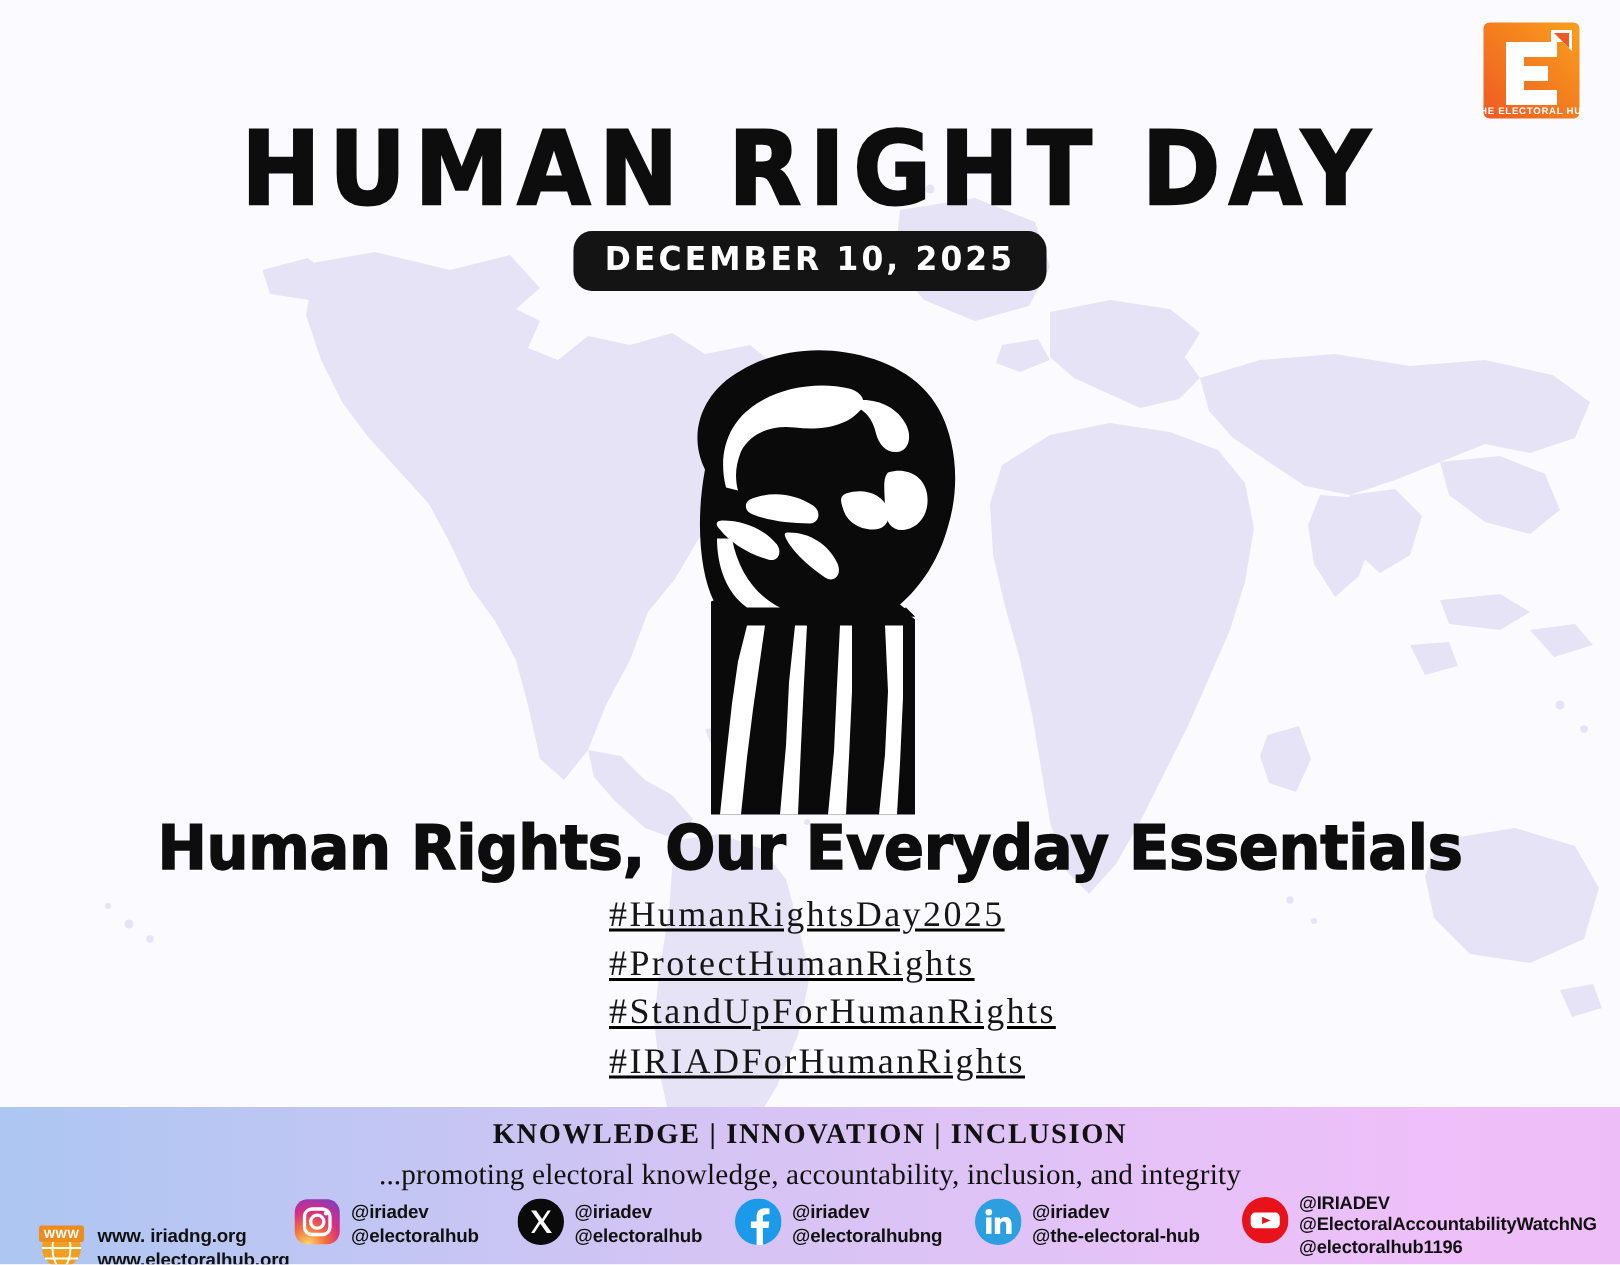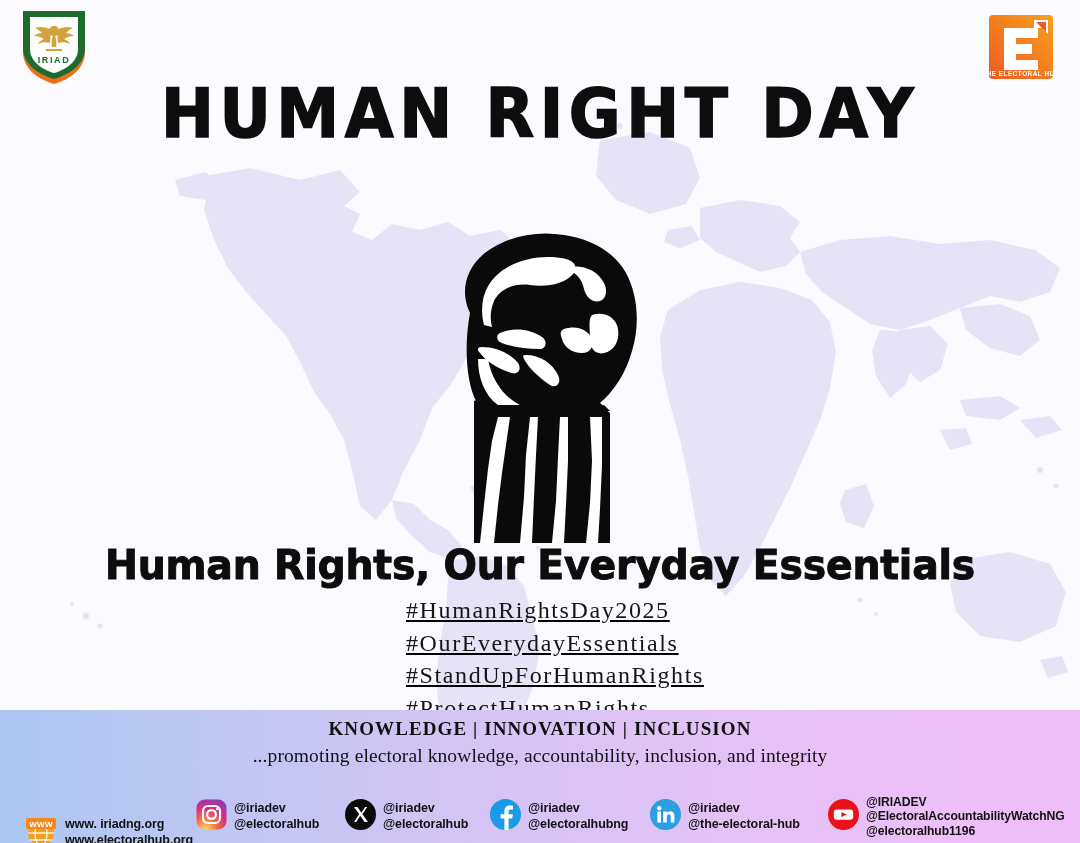--- a/index.html
+++ b/index.html
@@ -65,21 +65,21 @@
   
   .hashtags{position:absolute;top:594px;left:406px;z-index:6;text-decoration:underline;}
   .hashtags div{
     font-family:"Liberation Serif", serif;
     font-size:24px;color:#161616;letter-spacing:1.6px;
     line-height:1.36;white-space:nowrap;
   }
 
   
   .footer{
-    position:absolute;left:0;right:0;bottom:0;height:133px;z-index:8;
+    position:absolute;left:0;right:0;bottom:0;height:105px;z-index:8;
     background:linear-gradient(to right,#adc6f2 0%,#bdc6f3 18%,#d3c4f4 42%,#e3c2f7 68%,#eebffa 88%,#edbdf7 100%);
   }
   .footer-tag{position:absolute;top:6px;left:0;right:0;text-align:center;}
   .footer-tag .line1{
     font-family:"Liberation Serif", serif;font-weight:bold;
     font-size:19px;color:#111;letter-spacing:1.1px;line-height:1.35;
   }
   .footer-tag .line2{
     font-family:"Liberation Serif", serif;font-weight:normal;
     font-size:19.5px;color:#111;letter-spacing:.1px;line-height:1.35;margin-top:1px;
@@ -162,55 +162,43 @@
         <circle cx="860" cy="600" r="2.5"></circle>
           <circle cx="876" cy="614" r="2"></circle>
         <circle cx="210" cy="196" r="2.5"></circle>
           <circle cx="196" cy="186" r="2"></circle>
       </g>
     </svg>
   </div>
 
   <div class="header">
 
-    <div class="iriad-logo">
-      <svg viewBox="0 0 72 78" aria-hidden="true">
-        <path d="M5 3 H67 V44 C67 62 50 72 36 76 C22 72 5 62 5 44 Z" fill="#e8711a"></path>
-        <path d="M5 3 H67 V40 C67 57 50 67 36 71 C22 67 5 57 5 40 Z" fill="#1d6b2e"></path>
-        <path d="M12 9 H60 V41 C60 54 47 62 36 65 C25 62 12 54 12 41 Z" fill="#fdfdfd"></path>
-        <g fill="#d2a33c">
-          <path d="M36 18 c-3 0 -5 2 -5 5 c0 3 2 5 5 5 c3 0 5 -2 5 -5 c0 -3 -2 -5 -5 -5 Z"></path>
-          <path d="M36 26 c-2 3 -3 8 -2 13 h4 c1 -5 0 -10 -2 -13 Z"></path>
-          <path d="M33 22 c-5 -3 -11 -4 -16 -2 c3 1 5 3 7 5 c-3 0 -6 1 -8 3 c4 0 7 1 10 3 c-3 1 -5 3 -6 5 c4 -2 8 -2 12 -1 Z"></path>
-          <path d="M39 22 c5 -3 11 -4 16 -2 c-3 1 -5 3 -7 5 c3 0 6 1 8 3 c-4 0 -7 1 -10 3 c3 1 5 3 6 5 c-4 -2 -8 -2 -12 -1 Z"></path>
-          <path d="M28 41 h16 v2 h-16 Z"></path>
-        </g>
-        <text x="36" y="55" font-family="Liberation Sans, sans-serif" font-size="9" font-weight="bold" fill="#1d6b2e" text-anchor="middle" letter-spacing="1.6">IRIAD</text>
-      </svg>
-    </div>
 
 
     <div class="hub-logo">
       <svg viewBox="0 0 70 70" aria-hidden="true">
         <defs>
           <linearGradient id="hubg" x1="0" y1="1" x2="1" y2="0">
             <stop offset="0" stop-color="#ef5a24"></stop>
             <stop offset="1" stop-color="#f9a01b"></stop>
           </linearGradient>
         </defs>
         <rect x="3" y="3" width="64" height="64" rx="4" fill="url(#hubg)"></rect>
         <path d="M18 16 H52 V26 H30 V32 H46 V42 H30 V48 H52 V58 H18 Z" fill="#ffffff"></path>
         <path d="M48 8 L62 8 L62 22 L56 16 L48 16 Z" fill="#ffffff"></path>
         <path d="M60 10 L60 20 L50 10 Z" fill="#ef5a24"></path>
         <text x="35" y="64" font-family="Liberation Sans, sans-serif" font-size="6.4" font-weight="bold" fill="#ffffff" text-anchor="middle" letter-spacing=".5">THE ELECTORAL HUB</text>
       </svg>
     </div>
   </div>
 
   <div class="title">HUMAN RIGHT DAY</div>
+  <div class="date-wrap">
+    <span class="date-badge">DECEMBER 10, 2025</span>
+  </div>
 
   <div class="fist">
     <svg viewBox="0 0 252 340" aria-hidden="true">
       <g fill="#0a0a0a">
 
         <path d="M60 196 L60 338 L196 338 L196 208 L170 186 L86 186 Z"></path>
 
         <path d="M56 108 C44 84 54 56 80 42 C100 30 126 26 150 30 C176 34 200 46 212 68
                  C224 90 226 120 218 146 C212 168 200 186 186 198 L196 206
                  L74 206 L62 196 C52 176 50 140 56 108 Z"></path>
@@ -244,23 +232,22 @@
       <g fill="#0a0a0a">
         <path d="M90 206 C110 212 136 214 162 210 L190 200 L196 206 L74 206 Z"></path>
       </g>
     </svg>
   </div>
 
   <div class="slogan">Human Rights, Our Everyday Essentials</div>
 
   <div class="hashtags">
     <div>#HumanRightsDay2025</div>
-    <div>#OurEverydayEssentials</div>
+    <div>#ProtectHumanRights</div>
     <div>#StandUpForHumanRights</div>
-    <div>#ProtectHumanRights</div>
     <div>#IRIADForHumanRights</div>
   </div>
 
   <div class="footer">
 
     <div class="footer-tag">
       <div class="line1">KNOWLEDGE  |  INNOVATION  |  INCLUSION</div>
       <div class="line2">...promoting electoral knowledge, accountability, inclusion, and integrity</div>
     </div>
 

